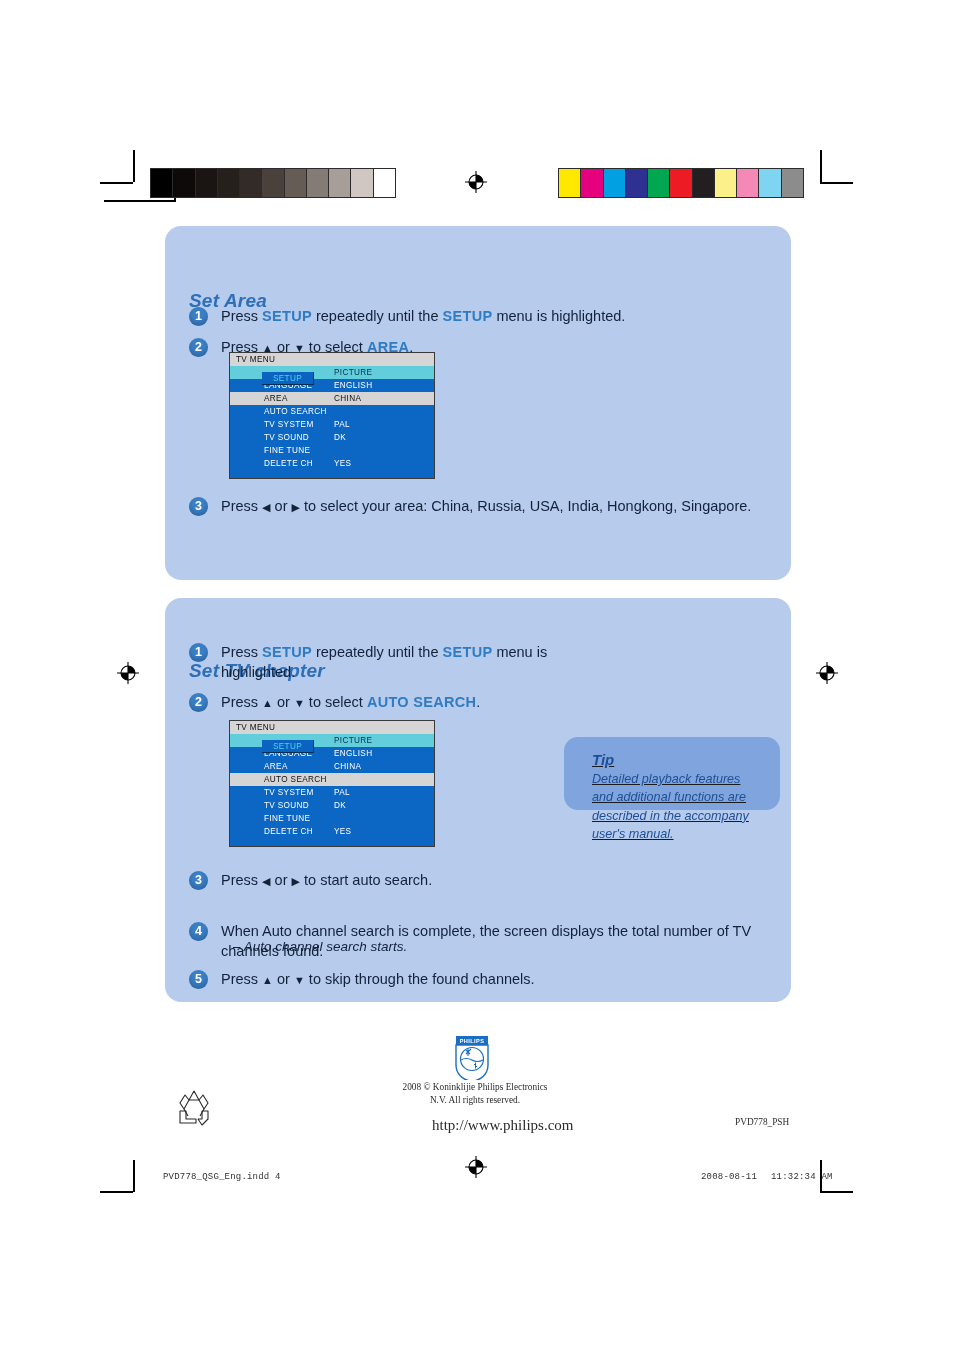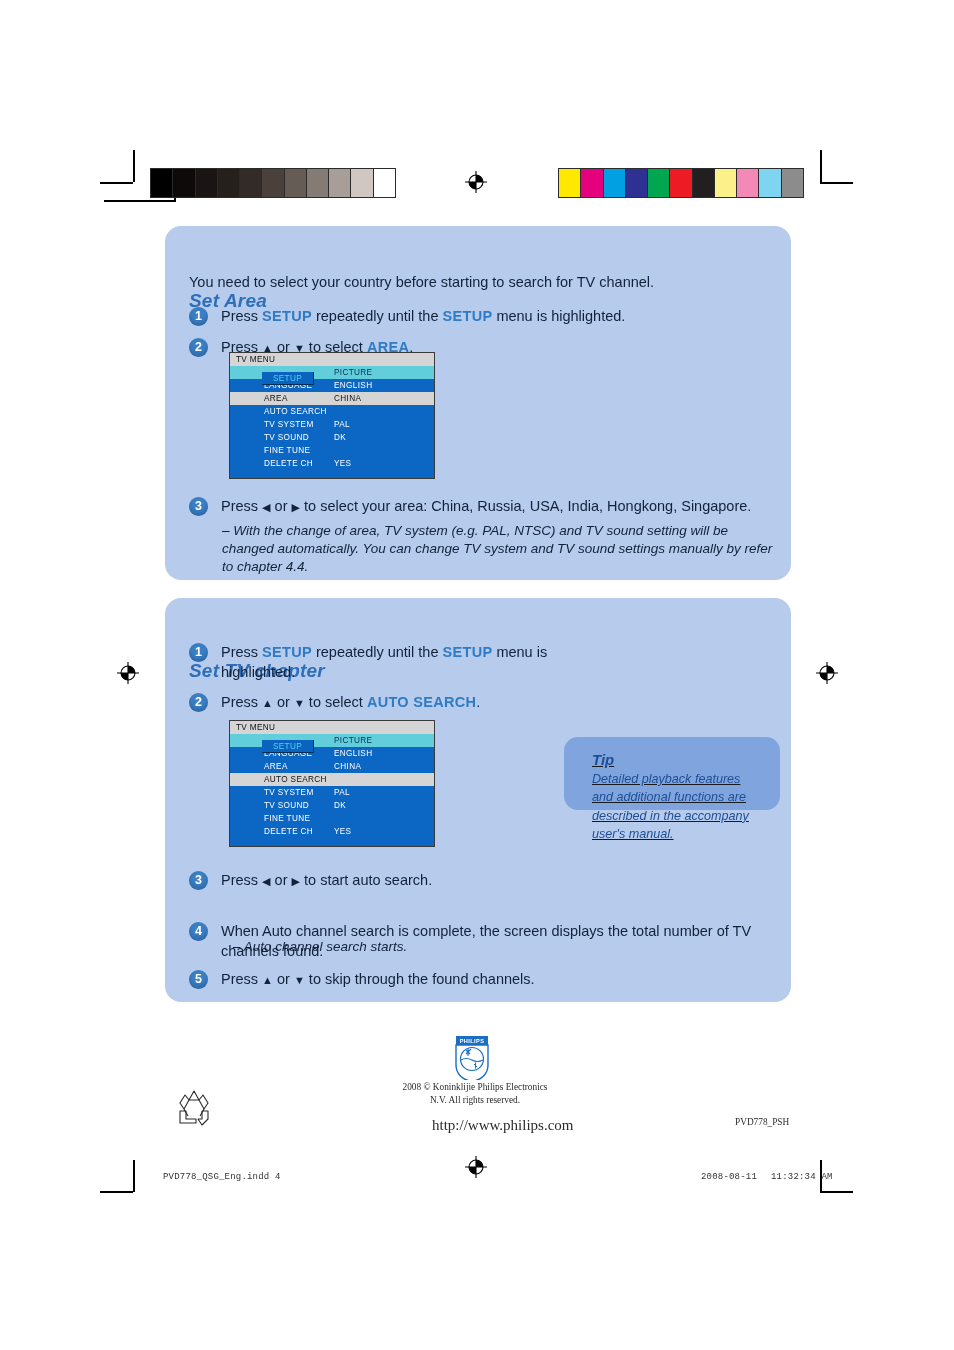--- a/index.html
+++ b/index.html
@@ -288,21 +288,20 @@
       <div class="sw" style="background: rgb(237, 28, 36);"></div>
       <div class="sw" style="background: rgb(35, 31, 32);"></div>
       <div class="sw" style="background: rgb(251, 240, 138);"></div>
       <div class="sw" style="background: rgb(244, 137, 184);"></div>
       <div class="sw" style="background: rgb(127, 212, 242);"></div>
       <div class="sw" style="background: rgb(140, 140, 140);"></div>
     </div>
 
   <div class="panel" style="left:165px;top:226px;width:626px;height:354px;">
     <div class="panel-title" style="position:absolute;left:24px;top:16px;">Set Area</div>
-    <div class="intro-line" style="position:absolute;left:24px;top:48px;width:580px;">You need to select your country before starting to search for TV channel.</div>
 
     <div class="step" style="position:absolute;left:24px;top:80px;width:580px;">
       <div class="badge">1</div>
       <div class="step-text" id="s1-step1"><span>Press </span><span class="kw">SETUP</span><span> repeatedly until the </span><span class="kw">SETUP</span><span> menu is highlighted.</span></div>
     </div>
 
     <div class="step" style="position:absolute;left:24px;top:111px;width:580px;">
       <div class="badge">2</div>
       <div class="step-text" id="s1-step2"><span>Press </span><span class="arrow">▲</span><span> or </span><span class="arrow">▼</span><span> to select </span><span class="kw">AREA</span><span>.</span></div>
     </div>
@@ -342,21 +341,20 @@
         <div class="tv-row">
           <div class="lab">DELETE CH</div>
           <div class="val">YES</div>
         </div>
       </div>
 
     <div class="step" style="position:absolute;left:24px;top:270px;width:592px;">
       <div class="badge">3</div>
       <div class="step-text" id="s1-step3"><span>Press </span><span class="arrow">◀</span><span> or </span><span class="arrow">▶</span><span> to select your area: China, Russia, USA, India, Hongkong, Singapore.</span></div>
     </div>
-    <div class="note" style="position:absolute;left:57px;top:296px;width:552px;">– With the change of area, TV system (e.g. PAL, NTSC) and TV sound setting will be changed automatically. You can change TV system and TV sound settings manually by refer to chapter 4.4.</div>
   </div>
 
   <div class="panel" style="left:165px;top:598px;width:626px;height:404px;">
     <div class="panel-title" style="position:absolute;left:24px;top:14px;">Set TV chapter</div>
 
     <div class="step" style="position:absolute;left:24px;top:44px;width:380px;">
       <div class="badge">1</div>
       <div class="step-text" id="s2-step1"><span>Press </span><span class="kw">SETUP</span><span> repeatedly until the </span><span class="kw">SETUP</span><span> menu is highlighted.</span></div>
     </div>
 

